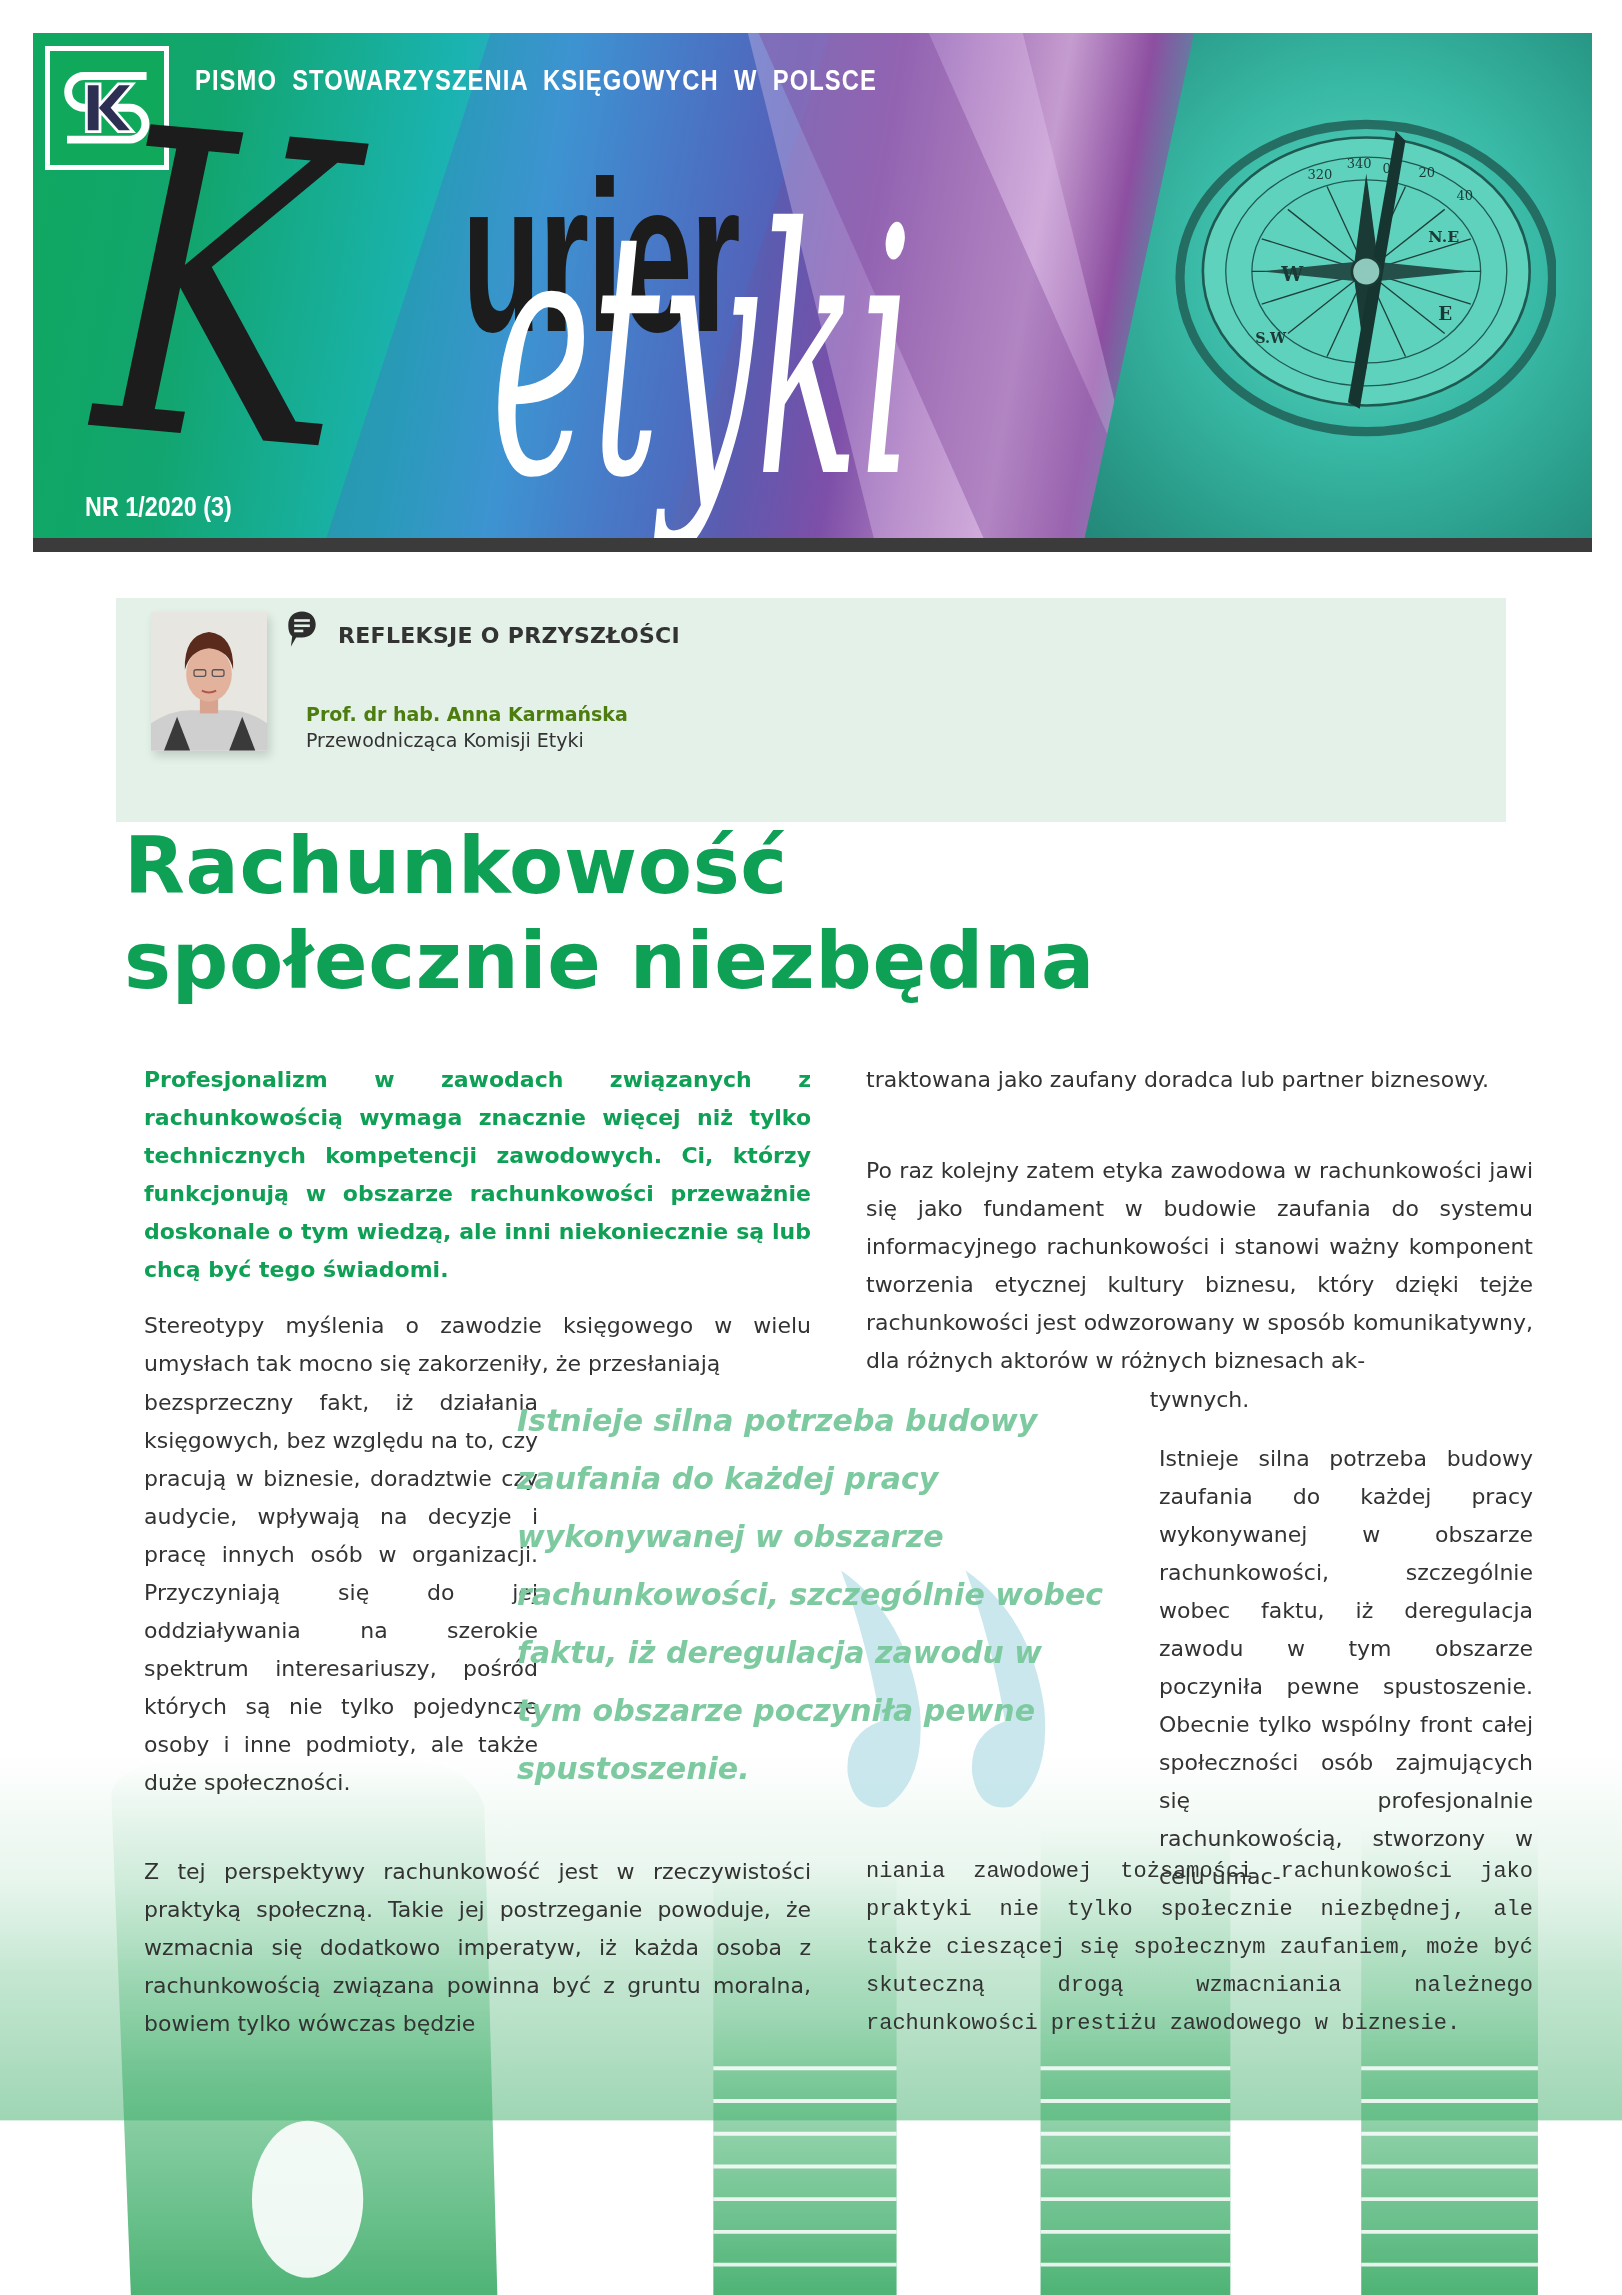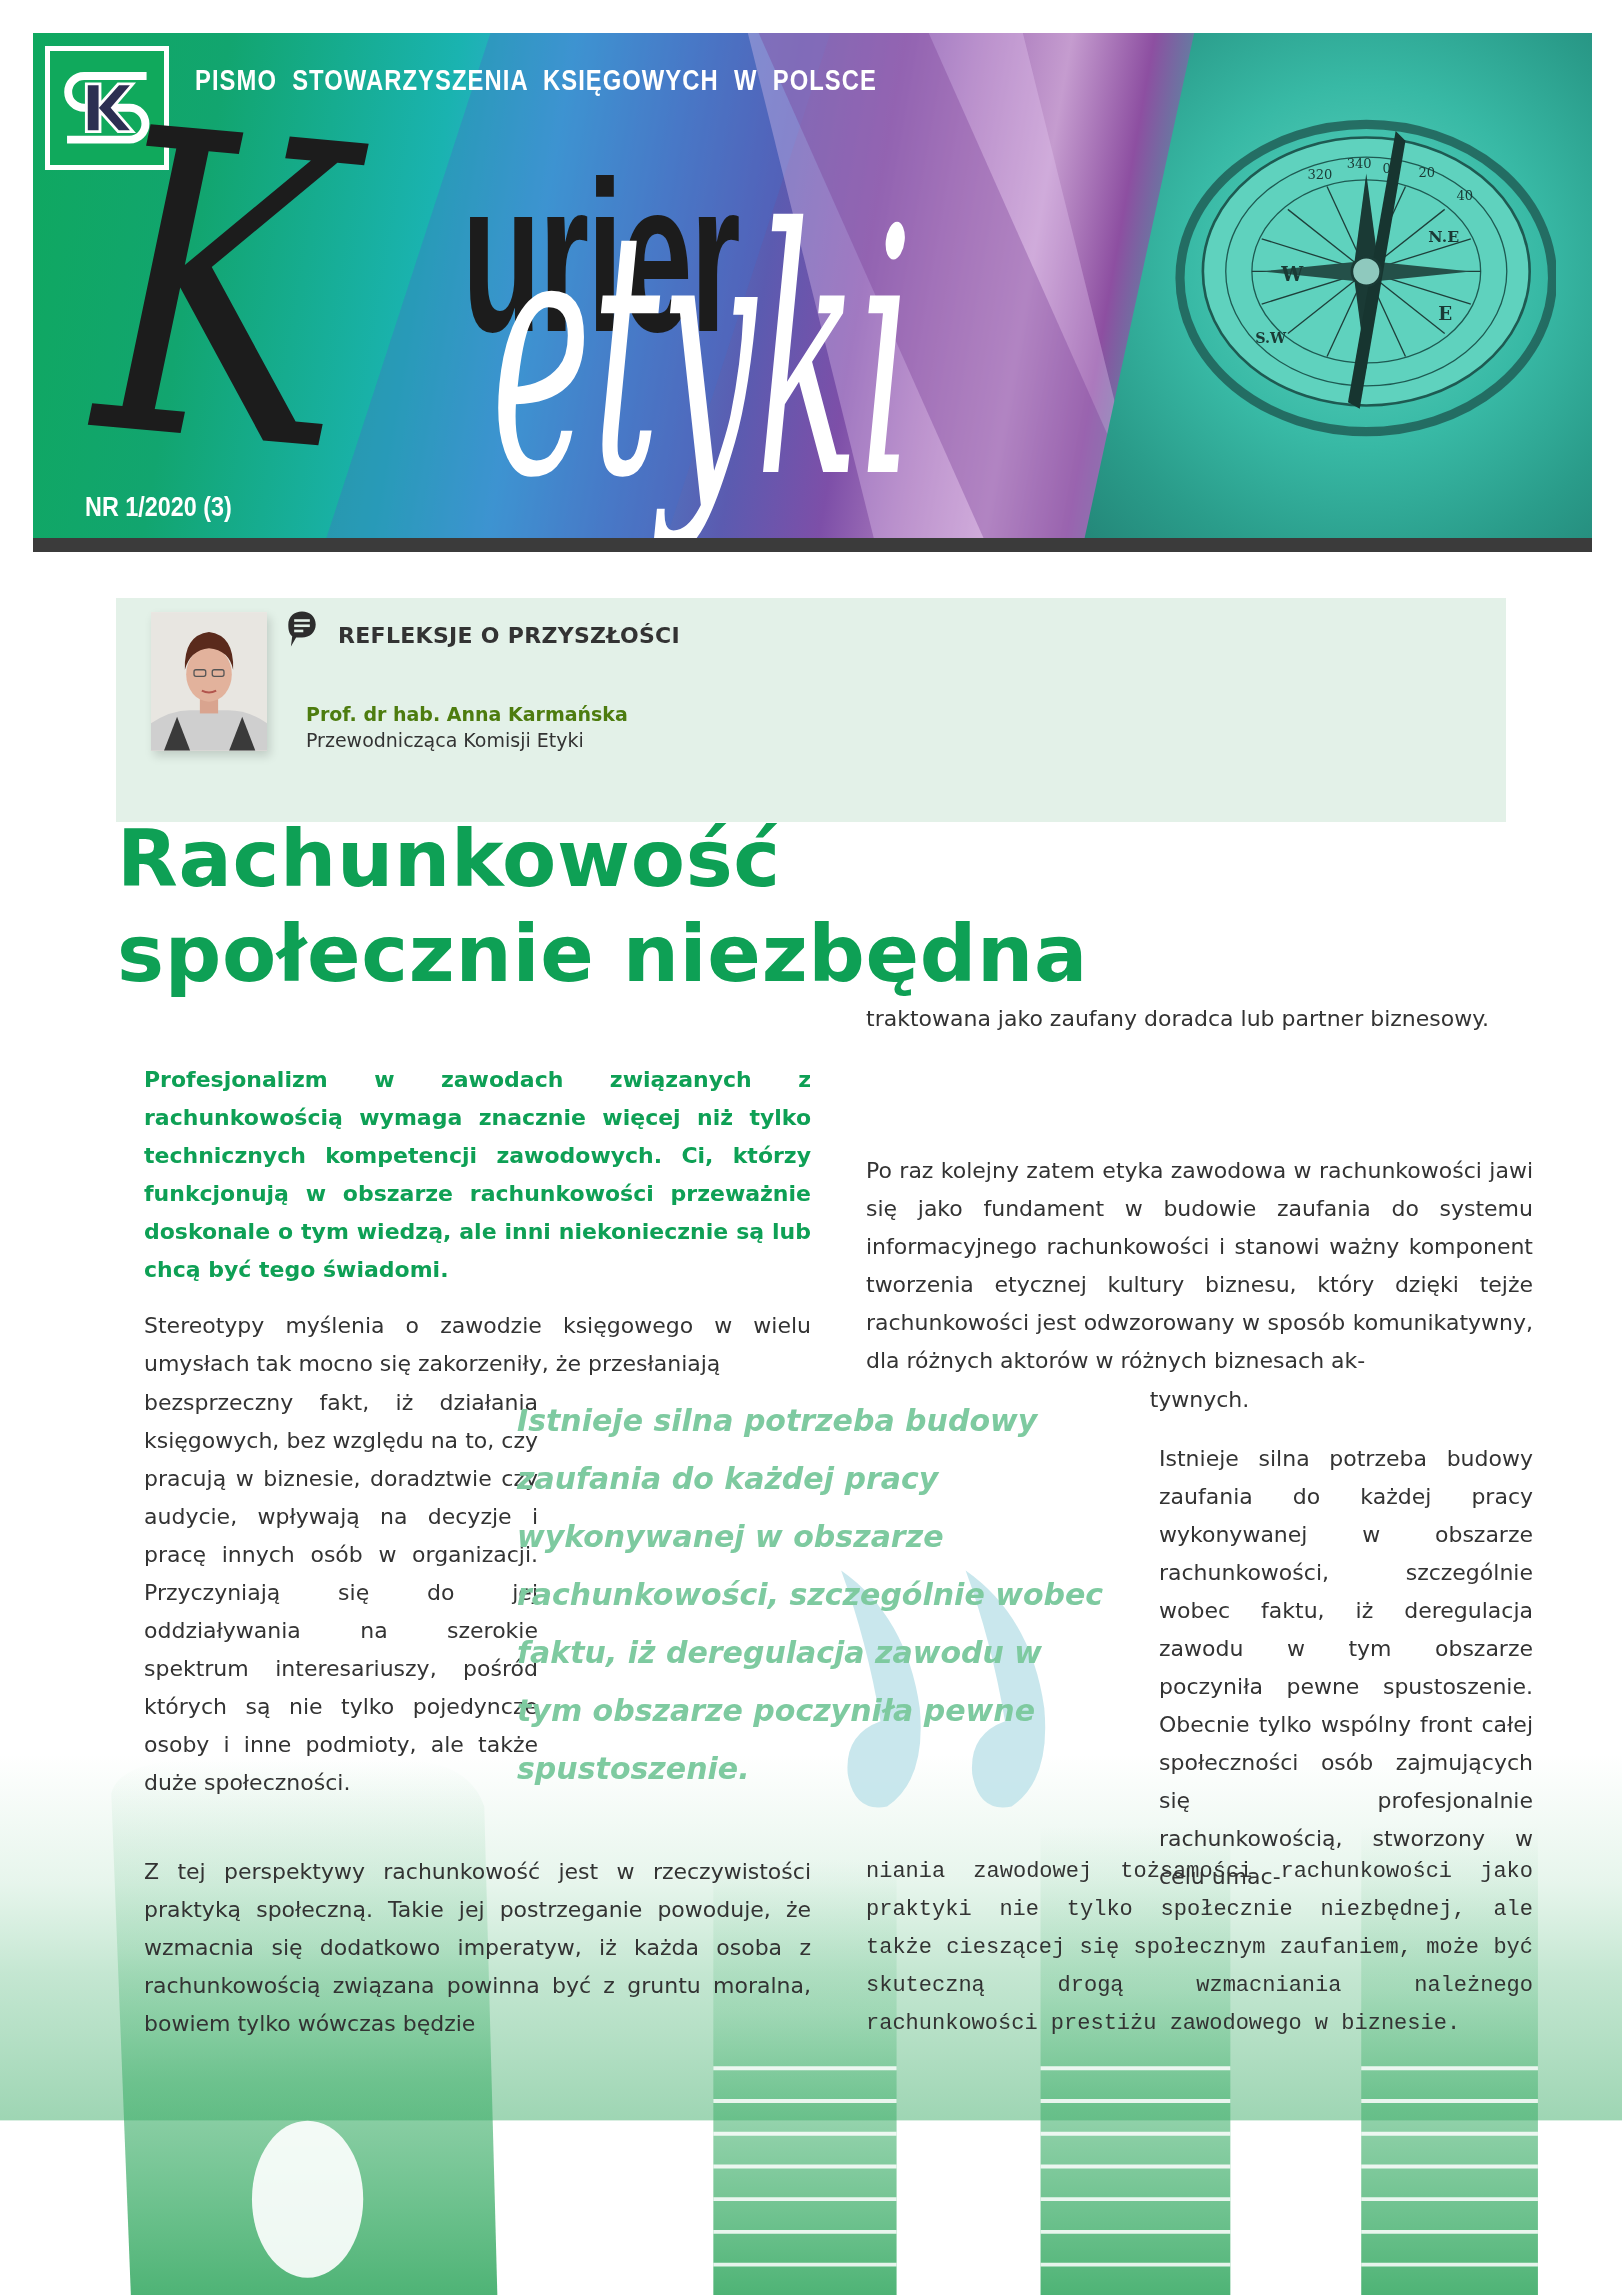--- a/index.html
+++ b/index.html
@@ -90,37 +90,37 @@
   }
   .author-role {
     position:absolute; left:190px; top:131px;
     font-family:"DejaVu Sans", sans-serif; font-size:19px; color:#333;
   }
 
   
   .headline {
     position:absolute; left:116px; top:811px; width:1374px;
     font-family:"DejaVu Sans", sans-serif; font-weight:bold;
-    font-size:79px; line-height:95px; color:#0ea055; margin:1px;
+    font-size:79px; line-height:95px; color:#0ea055; margin:8px;
     letter-spacing:0.7px;
   }
 
   
   .coins { position:absolute; left:0; top:1728px; width:1623px; height:568px; pointer-events:none; }
 
   
   .col { position:absolute; font-family:"DejaVu Sans", sans-serif; font-size:22px; line-height:38px; color:#333; text-align:justify;margin-left:28px; }
   .col p { margin:0; }
   .lead { color:#0ea055; font-weight:bold; }
   .col-left-a { left:116px; top:1061px; width:667px; }
   .col-left-b { left:116px; top:1307px; width:667px; }
   .col-left-c { left:116px; top:1384px; width:394px; }
   .col-left-d { left:116px; top:1853px; width:667px; }
 
-  .col-right-a { left:838px; top:1000px; width:667px; }
+  .col-right-a { left:838px; top:1061px; width:667px; }
   .col-right-b { left:838px; top:1152px; width:667px; }
   .col-right-tail { left:838px; top:1381px; width:667px; text-align:center; padding-left:0; }
   .col-right-c { left:1131px; top:1440px; width:374px; }
   .col-right-d { left:838px; top:1853px; width:667px;font-family:Liberation Mono, monospace; }
 
   .pullquote {
     position:absolute; left:517px; top:1392px; width:595px;
     font-family:"DejaVu Sans", sans-serif; font-weight:bold; font-style:italic;
     font-size:30px; line-height:58px; color:#7ecaa0; z-index:2;
   }

